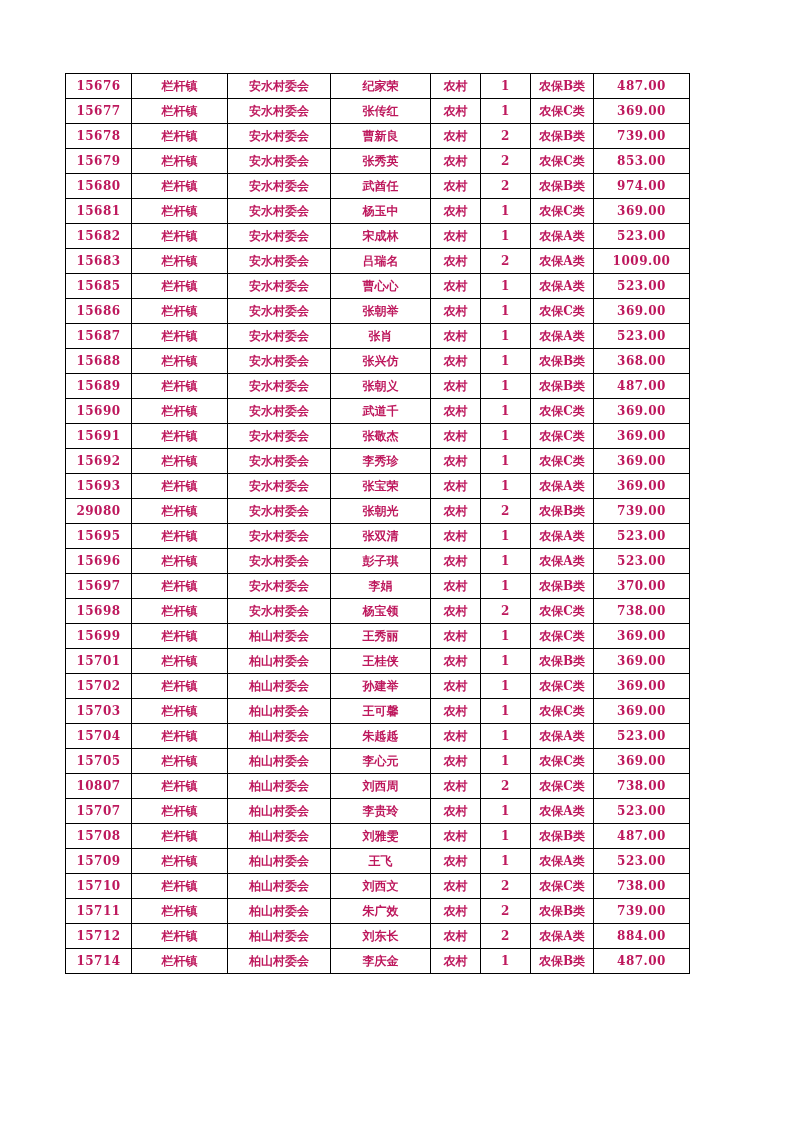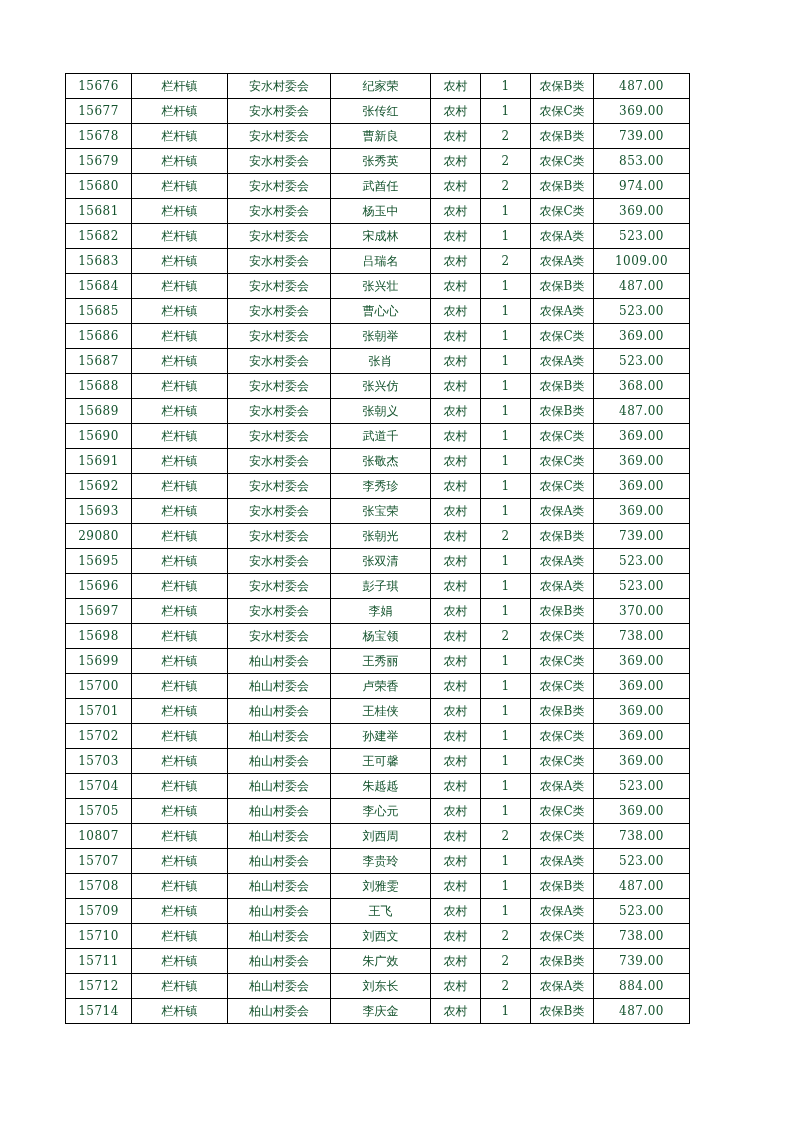--- a/index.html
+++ b/index.html
@@ -7,21 +7,22 @@
     padding: 0;
     background: #ffffff;
   }
   .page {
     position: relative;
     width: 719px;
     height: 1122px;
     background: #ffffff;
     overflow: hidden;
     font-family: "DejaVu Serif", "DejaVu Sans", serif;
-    color: #14532d;
+    color: #be185d;
+    font-weight: bold;
   }
   table.data-table {
     position: absolute;
     left: 65px;
     top: 73px;
     border-collapse: collapse;
     table-layout: fixed;
     width: 624px;
   }
   table.data-table td {
@@ -130,80 +131,70 @@
     <td class="col-id">15683</td>
     <td class="col-town">栏杆镇</td>
     <td class="col-village">安水村委会</td>
     <td class="col-name">吕瑞名</td>
     <td class="col-type">农村</td>
     <td class="col-count">2</td>
     <td class="col-category">农保A类</td>
     <td class="col-amount">1009.00</td>
   </tr>
         <tr>
-    <td class="col-id">15684</td>
-    <td class="col-town">栏杆镇</td>
-    <td class="col-village">安水村委会</td>
-    <td class="col-name">张兴壮</td>
+    <td class="col-id">15685</td>
+    <td class="col-town">栏杆镇</td>
+    <td class="col-village">安水村委会</td>
+    <td class="col-name">曹心心</td>
+    <td class="col-type">农村</td>
+    <td class="col-count">1</td>
+    <td class="col-category">农保A类</td>
+    <td class="col-amount">523.00</td>
+  </tr>
+        <tr>
+    <td class="col-id">15686</td>
+    <td class="col-town">栏杆镇</td>
+    <td class="col-village">安水村委会</td>
+    <td class="col-name">张朝举</td>
+    <td class="col-type">农村</td>
+    <td class="col-count">1</td>
+    <td class="col-category">农保C类</td>
+    <td class="col-amount">369.00</td>
+  </tr>
+        <tr>
+    <td class="col-id">15687</td>
+    <td class="col-town">栏杆镇</td>
+    <td class="col-village">安水村委会</td>
+    <td class="col-name">张肖</td>
+    <td class="col-type">农村</td>
+    <td class="col-count">1</td>
+    <td class="col-category">农保A类</td>
+    <td class="col-amount">523.00</td>
+  </tr>
+        <tr>
+    <td class="col-id">15688</td>
+    <td class="col-town">栏杆镇</td>
+    <td class="col-village">安水村委会</td>
+    <td class="col-name">张兴仿</td>
+    <td class="col-type">农村</td>
+    <td class="col-count">1</td>
+    <td class="col-category">农保B类</td>
+    <td class="col-amount">368.00</td>
+  </tr>
+        <tr>
+    <td class="col-id">15689</td>
+    <td class="col-town">栏杆镇</td>
+    <td class="col-village">安水村委会</td>
+    <td class="col-name">张朝义</td>
     <td class="col-type">农村</td>
     <td class="col-count">1</td>
     <td class="col-category">农保B类</td>
     <td class="col-amount">487.00</td>
   </tr>
         <tr>
-    <td class="col-id">15685</td>
-    <td class="col-town">栏杆镇</td>
-    <td class="col-village">安水村委会</td>
-    <td class="col-name">曹心心</td>
-    <td class="col-type">农村</td>
-    <td class="col-count">1</td>
-    <td class="col-category">农保A类</td>
-    <td class="col-amount">523.00</td>
-  </tr>
-        <tr>
-    <td class="col-id">15686</td>
-    <td class="col-town">栏杆镇</td>
-    <td class="col-village">安水村委会</td>
-    <td class="col-name">张朝举</td>
-    <td class="col-type">农村</td>
-    <td class="col-count">1</td>
-    <td class="col-category">农保C类</td>
-    <td class="col-amount">369.00</td>
-  </tr>
-        <tr>
-    <td class="col-id">15687</td>
-    <td class="col-town">栏杆镇</td>
-    <td class="col-village">安水村委会</td>
-    <td class="col-name">张肖</td>
-    <td class="col-type">农村</td>
-    <td class="col-count">1</td>
-    <td class="col-category">农保A类</td>
-    <td class="col-amount">523.00</td>
-  </tr>
-        <tr>
-    <td class="col-id">15688</td>
-    <td class="col-town">栏杆镇</td>
-    <td class="col-village">安水村委会</td>
-    <td class="col-name">张兴仿</td>
-    <td class="col-type">农村</td>
-    <td class="col-count">1</td>
-    <td class="col-category">农保B类</td>
-    <td class="col-amount">368.00</td>
-  </tr>
-        <tr>
-    <td class="col-id">15689</td>
-    <td class="col-town">栏杆镇</td>
-    <td class="col-village">安水村委会</td>
-    <td class="col-name">张朝义</td>
-    <td class="col-type">农村</td>
-    <td class="col-count">1</td>
-    <td class="col-category">农保B类</td>
-    <td class="col-amount">487.00</td>
-  </tr>
-        <tr>
     <td class="col-id">15690</td>
     <td class="col-town">栏杆镇</td>
     <td class="col-village">安水村委会</td>
     <td class="col-name">武道千</td>
     <td class="col-type">农村</td>
     <td class="col-count">1</td>
     <td class="col-category">农保C类</td>
     <td class="col-amount">369.00</td>
   </tr>
         <tr>
@@ -284,30 +275,20 @@
     <td class="col-type">农村</td>
     <td class="col-count">2</td>
     <td class="col-category">农保C类</td>
     <td class="col-amount">738.00</td>
   </tr>
         <tr>
     <td class="col-id">15699</td>
     <td class="col-town">栏杆镇</td>
     <td class="col-village">柏山村委会</td>
     <td class="col-name">王秀丽</td>
-    <td class="col-type">农村</td>
-    <td class="col-count">1</td>
-    <td class="col-category">农保C类</td>
-    <td class="col-amount">369.00</td>
-  </tr>
-        <tr>
-    <td class="col-id">15700</td>
-    <td class="col-town">栏杆镇</td>
-    <td class="col-village">柏山村委会</td>
-    <td class="col-name">卢荣香</td>
     <td class="col-type">农村</td>
     <td class="col-count">1</td>
     <td class="col-category">农保C类</td>
     <td class="col-amount">369.00</td>
   </tr>
         <tr>
     <td class="col-id">15701</td>
     <td class="col-town">栏杆镇</td>
     <td class="col-village">柏山村委会</td>
     <td class="col-name">王桂侠</td>

